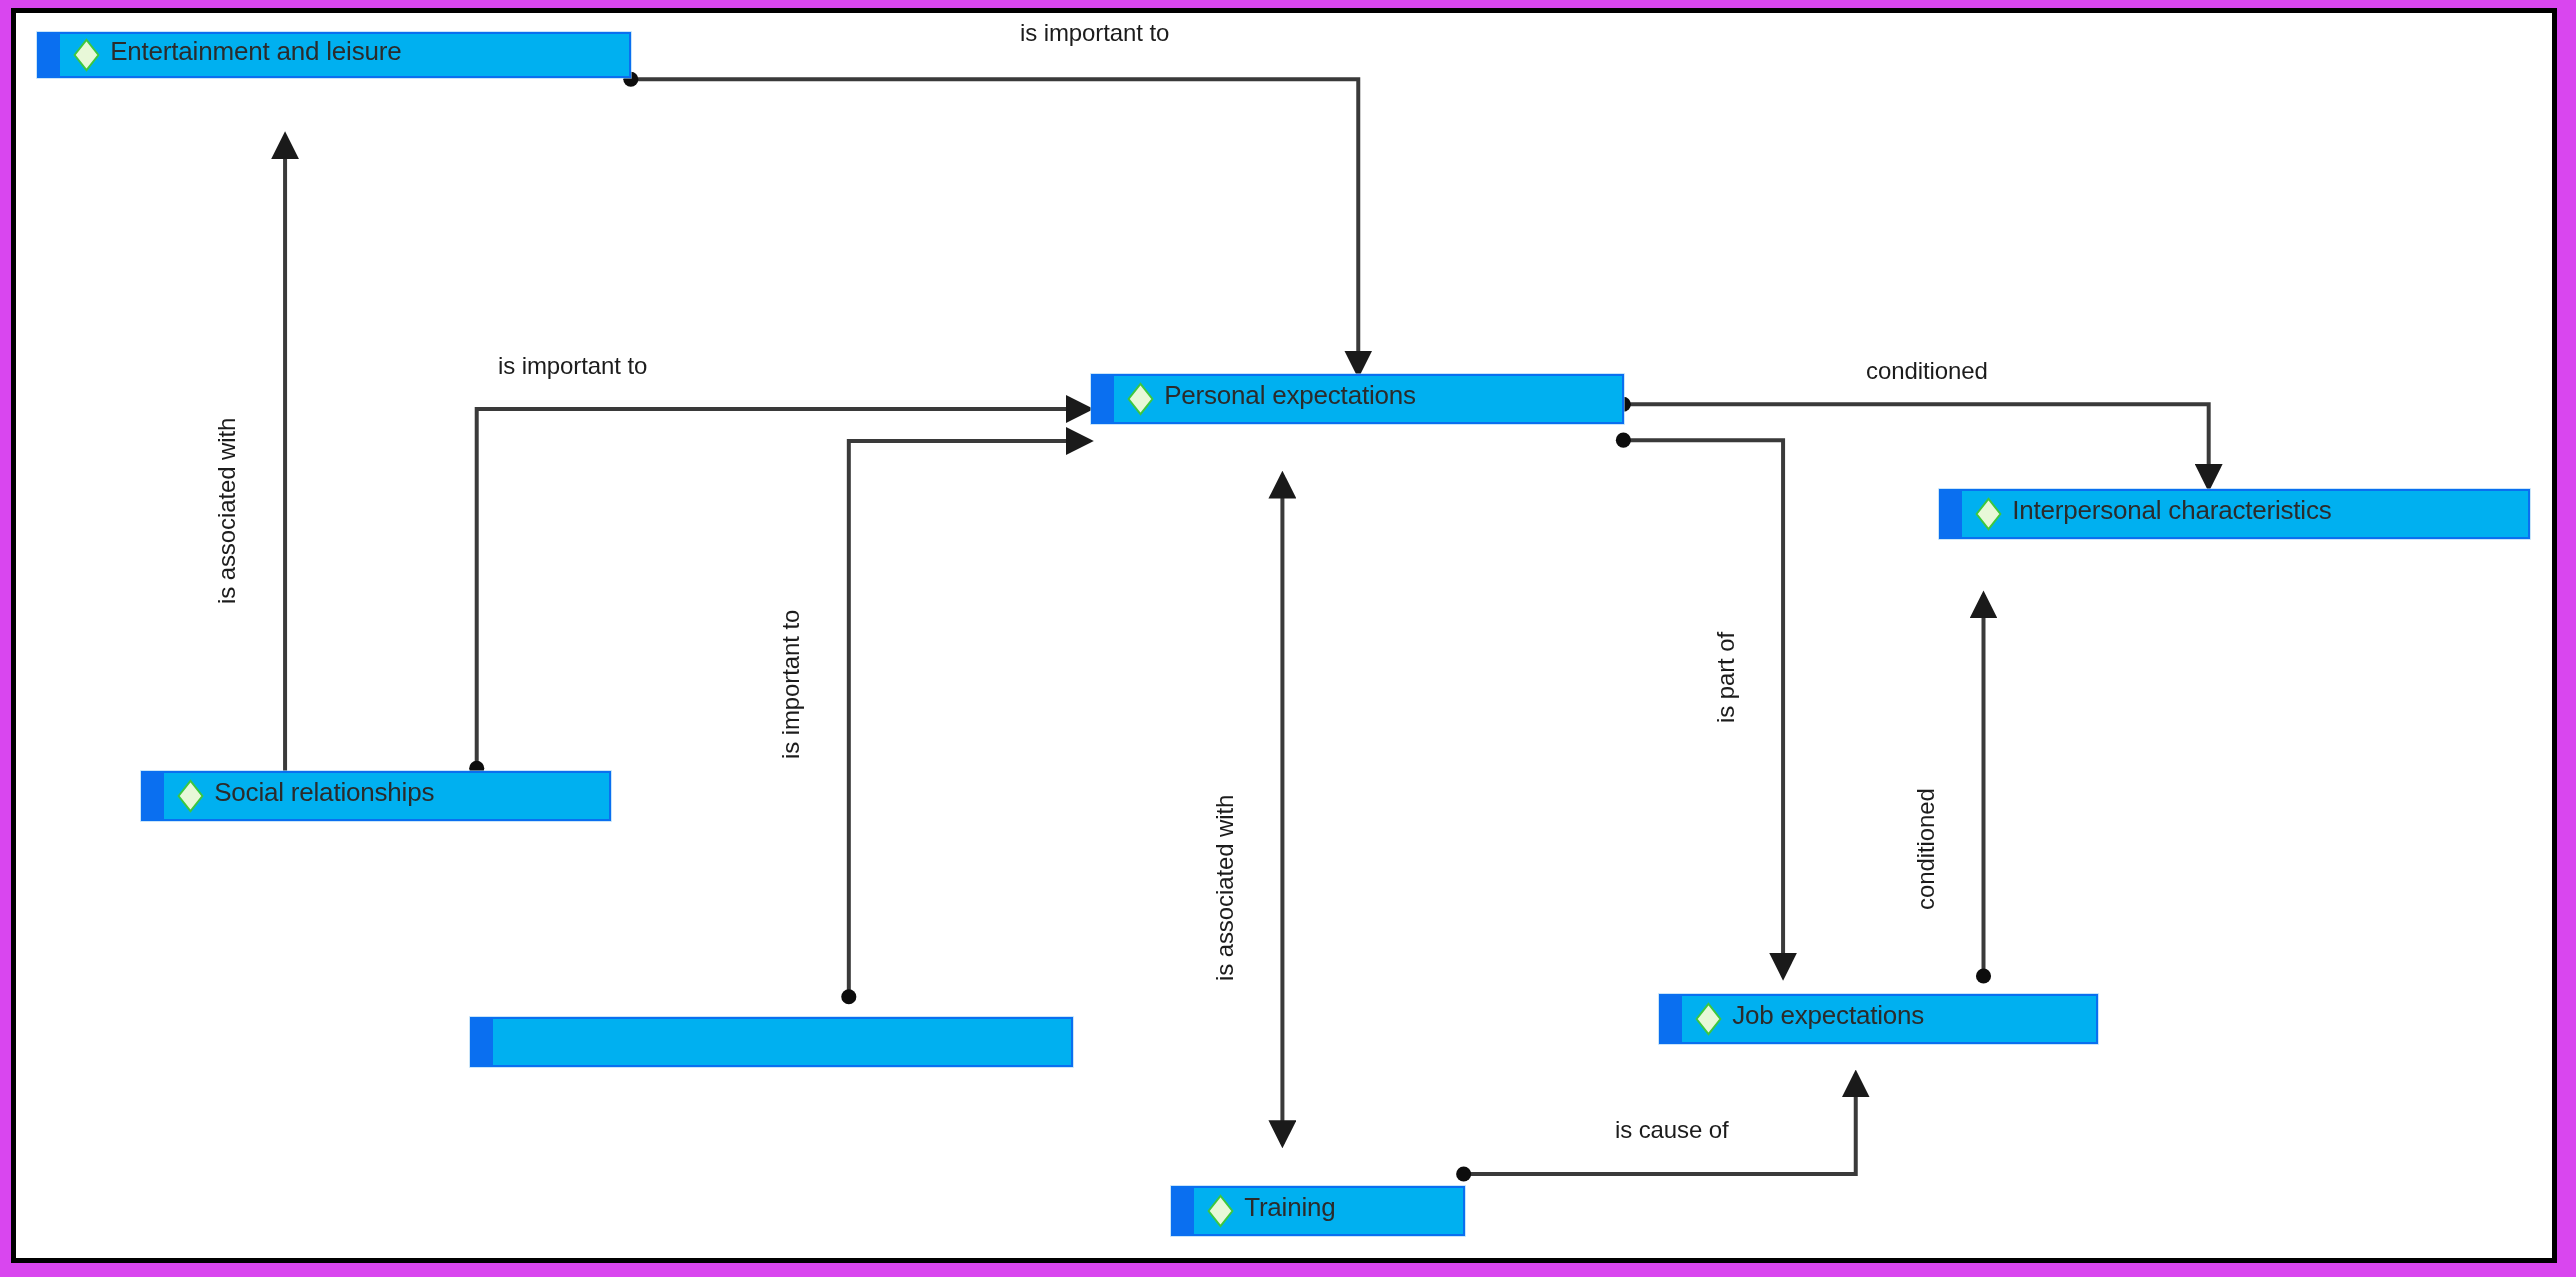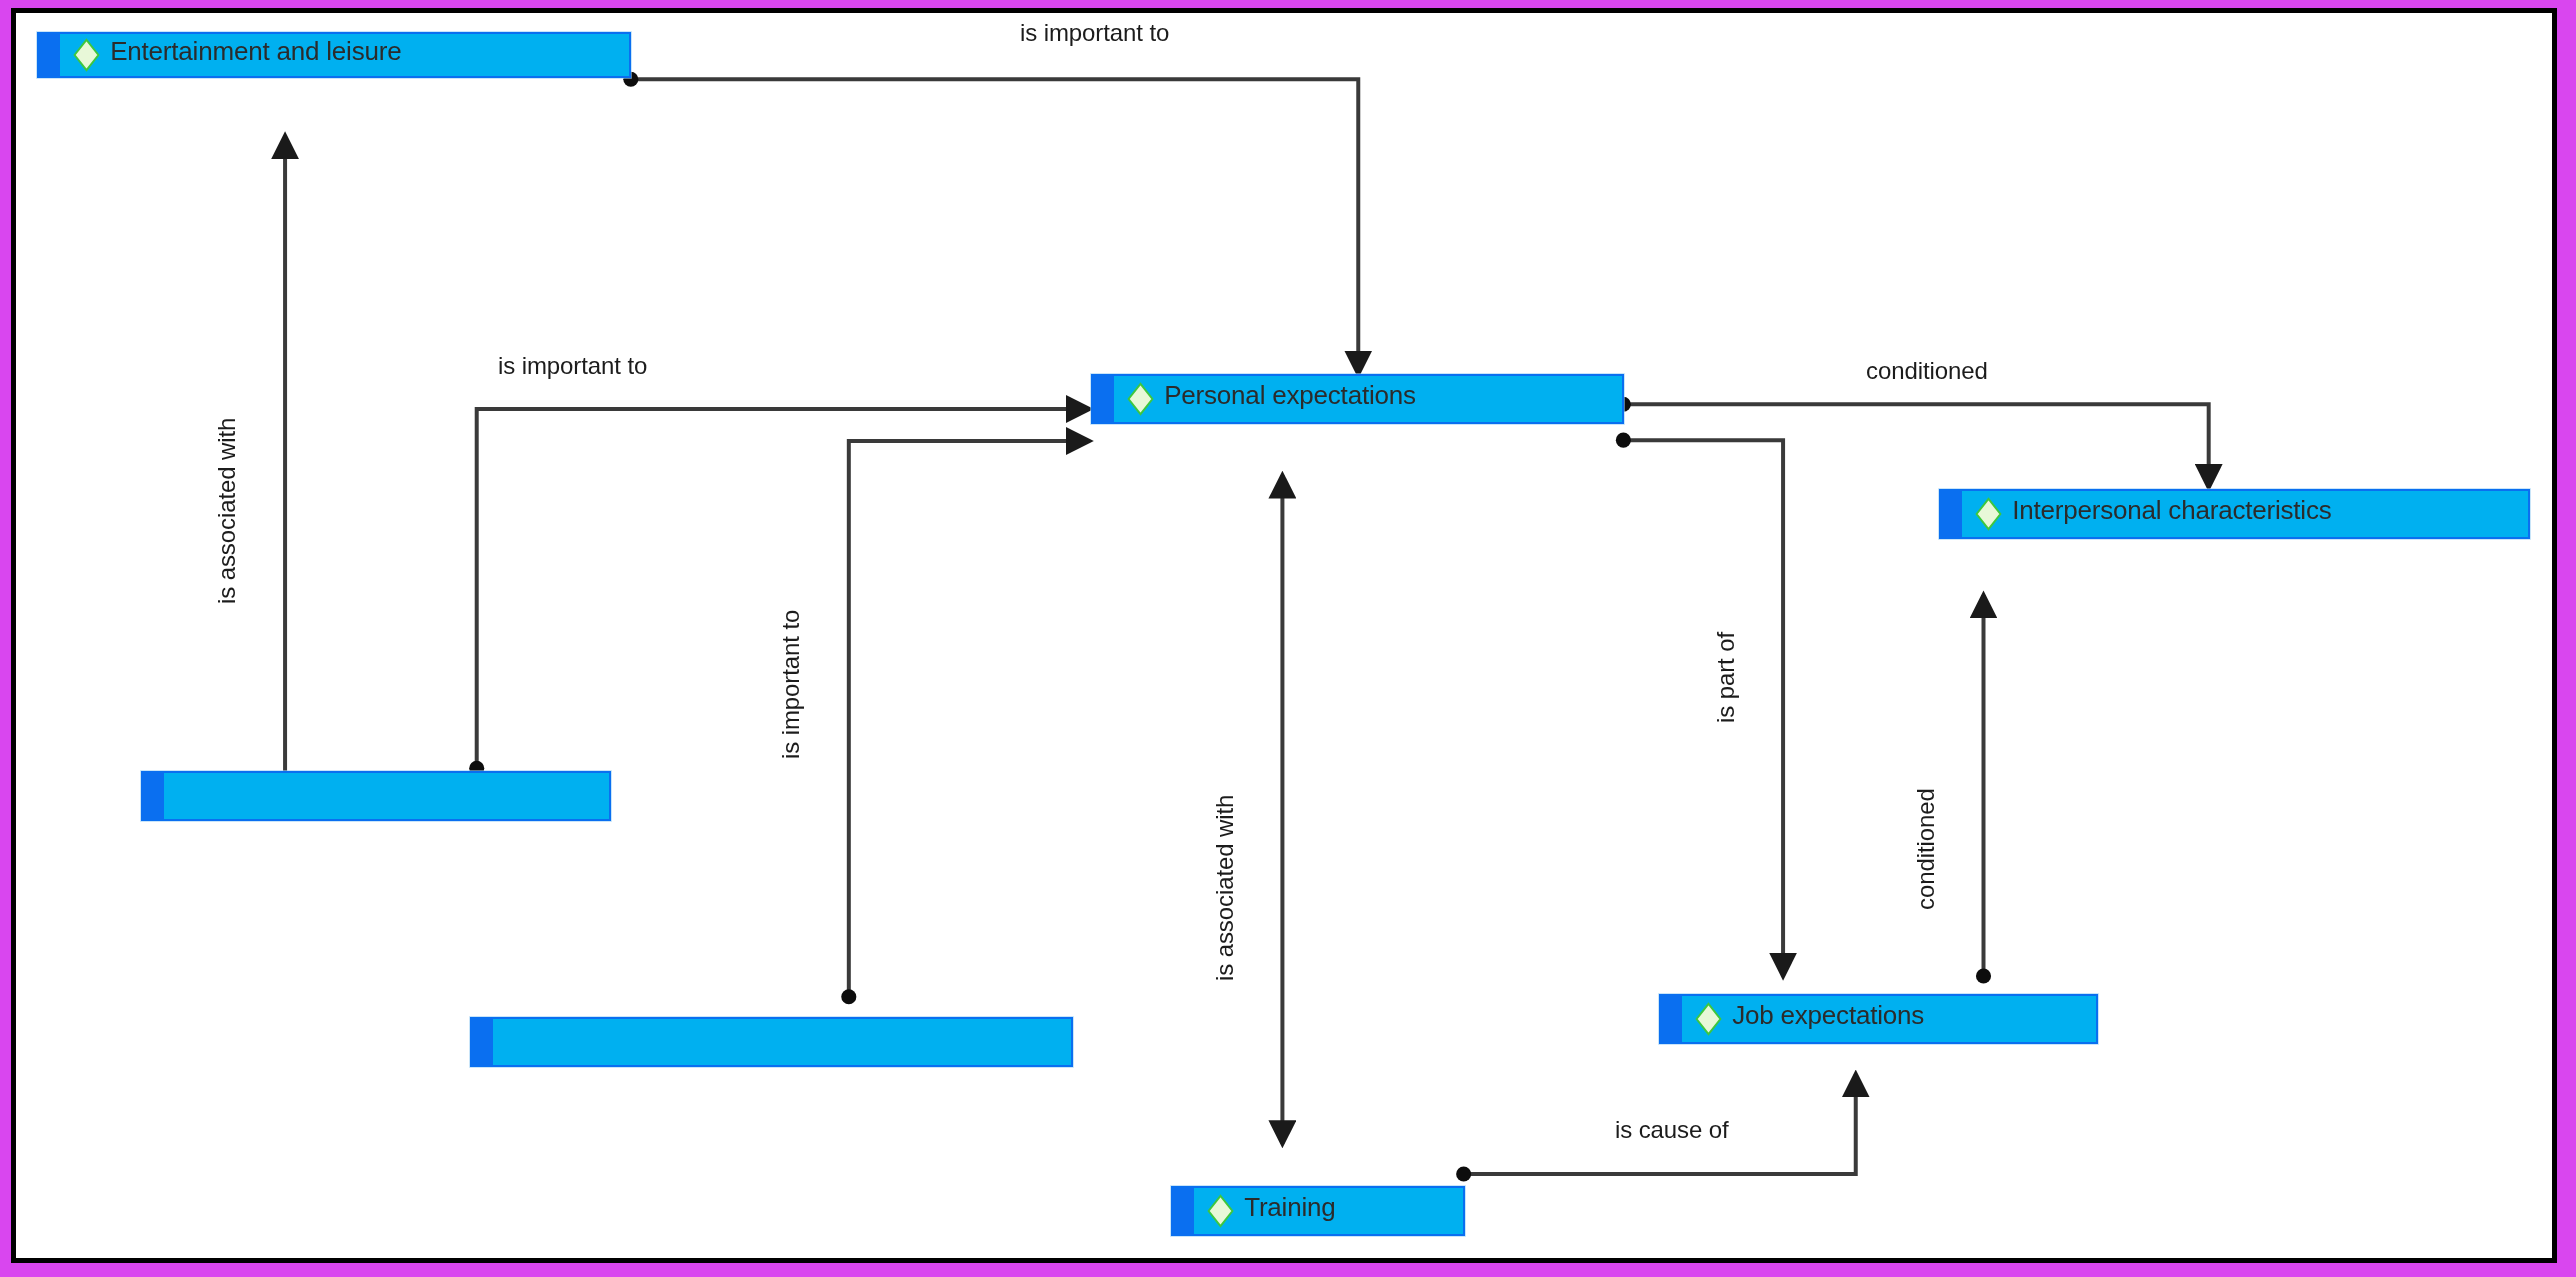--- a/index.html
+++ b/index.html
@@ -165,20 +165,26 @@
     <div class="node-body">
       <svg class="diamond-icon" viewBox="0 0 34 42">
         <polygon points="17,2 32,21 17,40 2,21" fill="#e8f8d8" stroke="#3ec73e" stroke-width="2.4"></polygon>
       </svg>
       <span class="node-label">Interpersonal characteristics</span>
     </div>
   </div>
 
   <div class="node" style="left:141px; top:771px; width:470px; height:50px;">
     <div class="accent"></div>
+    <div class="node-body">
+      <svg class="diamond-icon" viewBox="0 0 34 42">
+        <polygon points="17,2 32,21 17,40 2,21" fill="#e8f8d8" stroke="#3ec73e" stroke-width="2.4"></polygon>
+      </svg>
+      <span class="node-label">Social relationships</span>
+    </div>
   </div>
 
   <div class="node" style="left:470px; top:1017px; width:603px; height:50px;">
     <div class="accent"></div>
   </div>
 
   <div class="node" style="left:1659px; top:994px; width:439px; height:50px;">
     <div class="accent"></div>
     <div class="node-body">
       <svg class="diamond-icon" viewBox="0 0 34 42">

